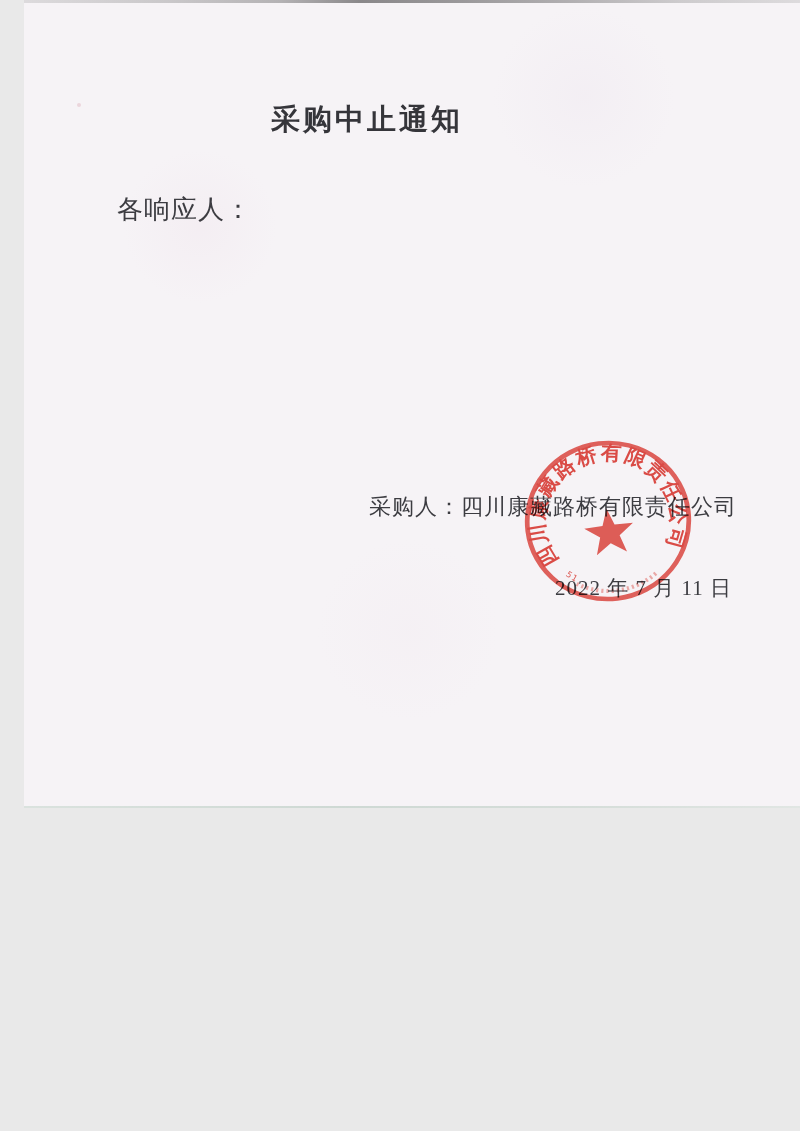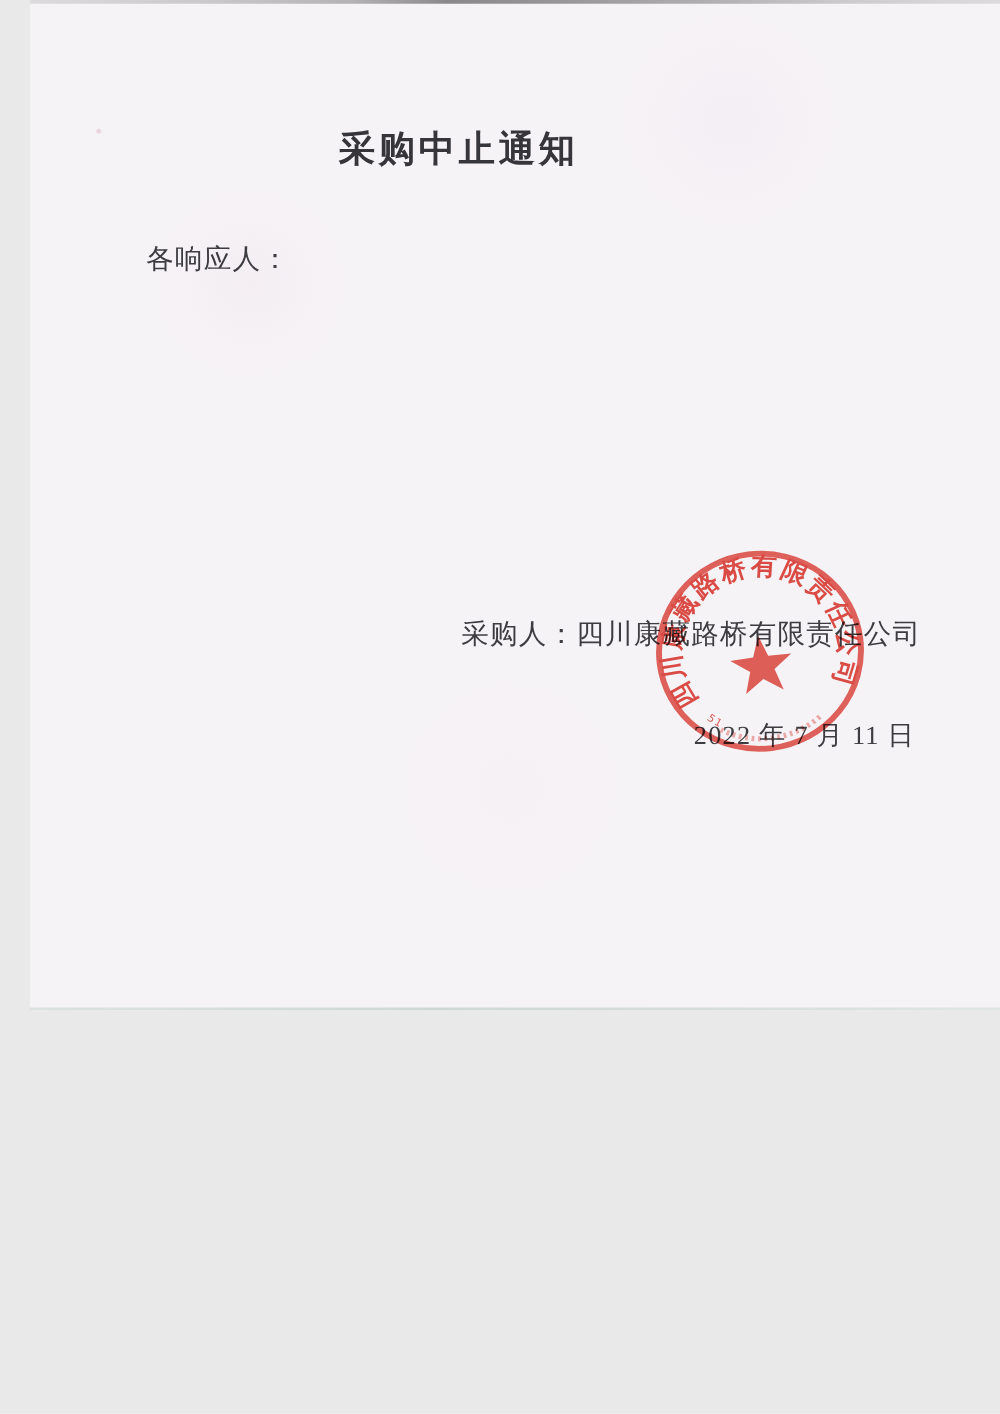--- a/index.html
+++ b/index.html
@@ -62,21 +62,21 @@
     font-size: 29px;
     font-weight: 700;
     letter-spacing: 3px;
     color: #35353a;
   }
   .salutation {
     position: absolute;
     top: 192px;
     left: 93px;
     margin: 0;
-    font-size: 22px;
+    font-size: 26px;
     letter-spacing: 1px;
   }
   .body-text {
     position: absolute;
     top: 233px;
     left: 96px;
     width: 620px;
     margin: 0;
     font-size: 22px;
     line-height: 43px;

